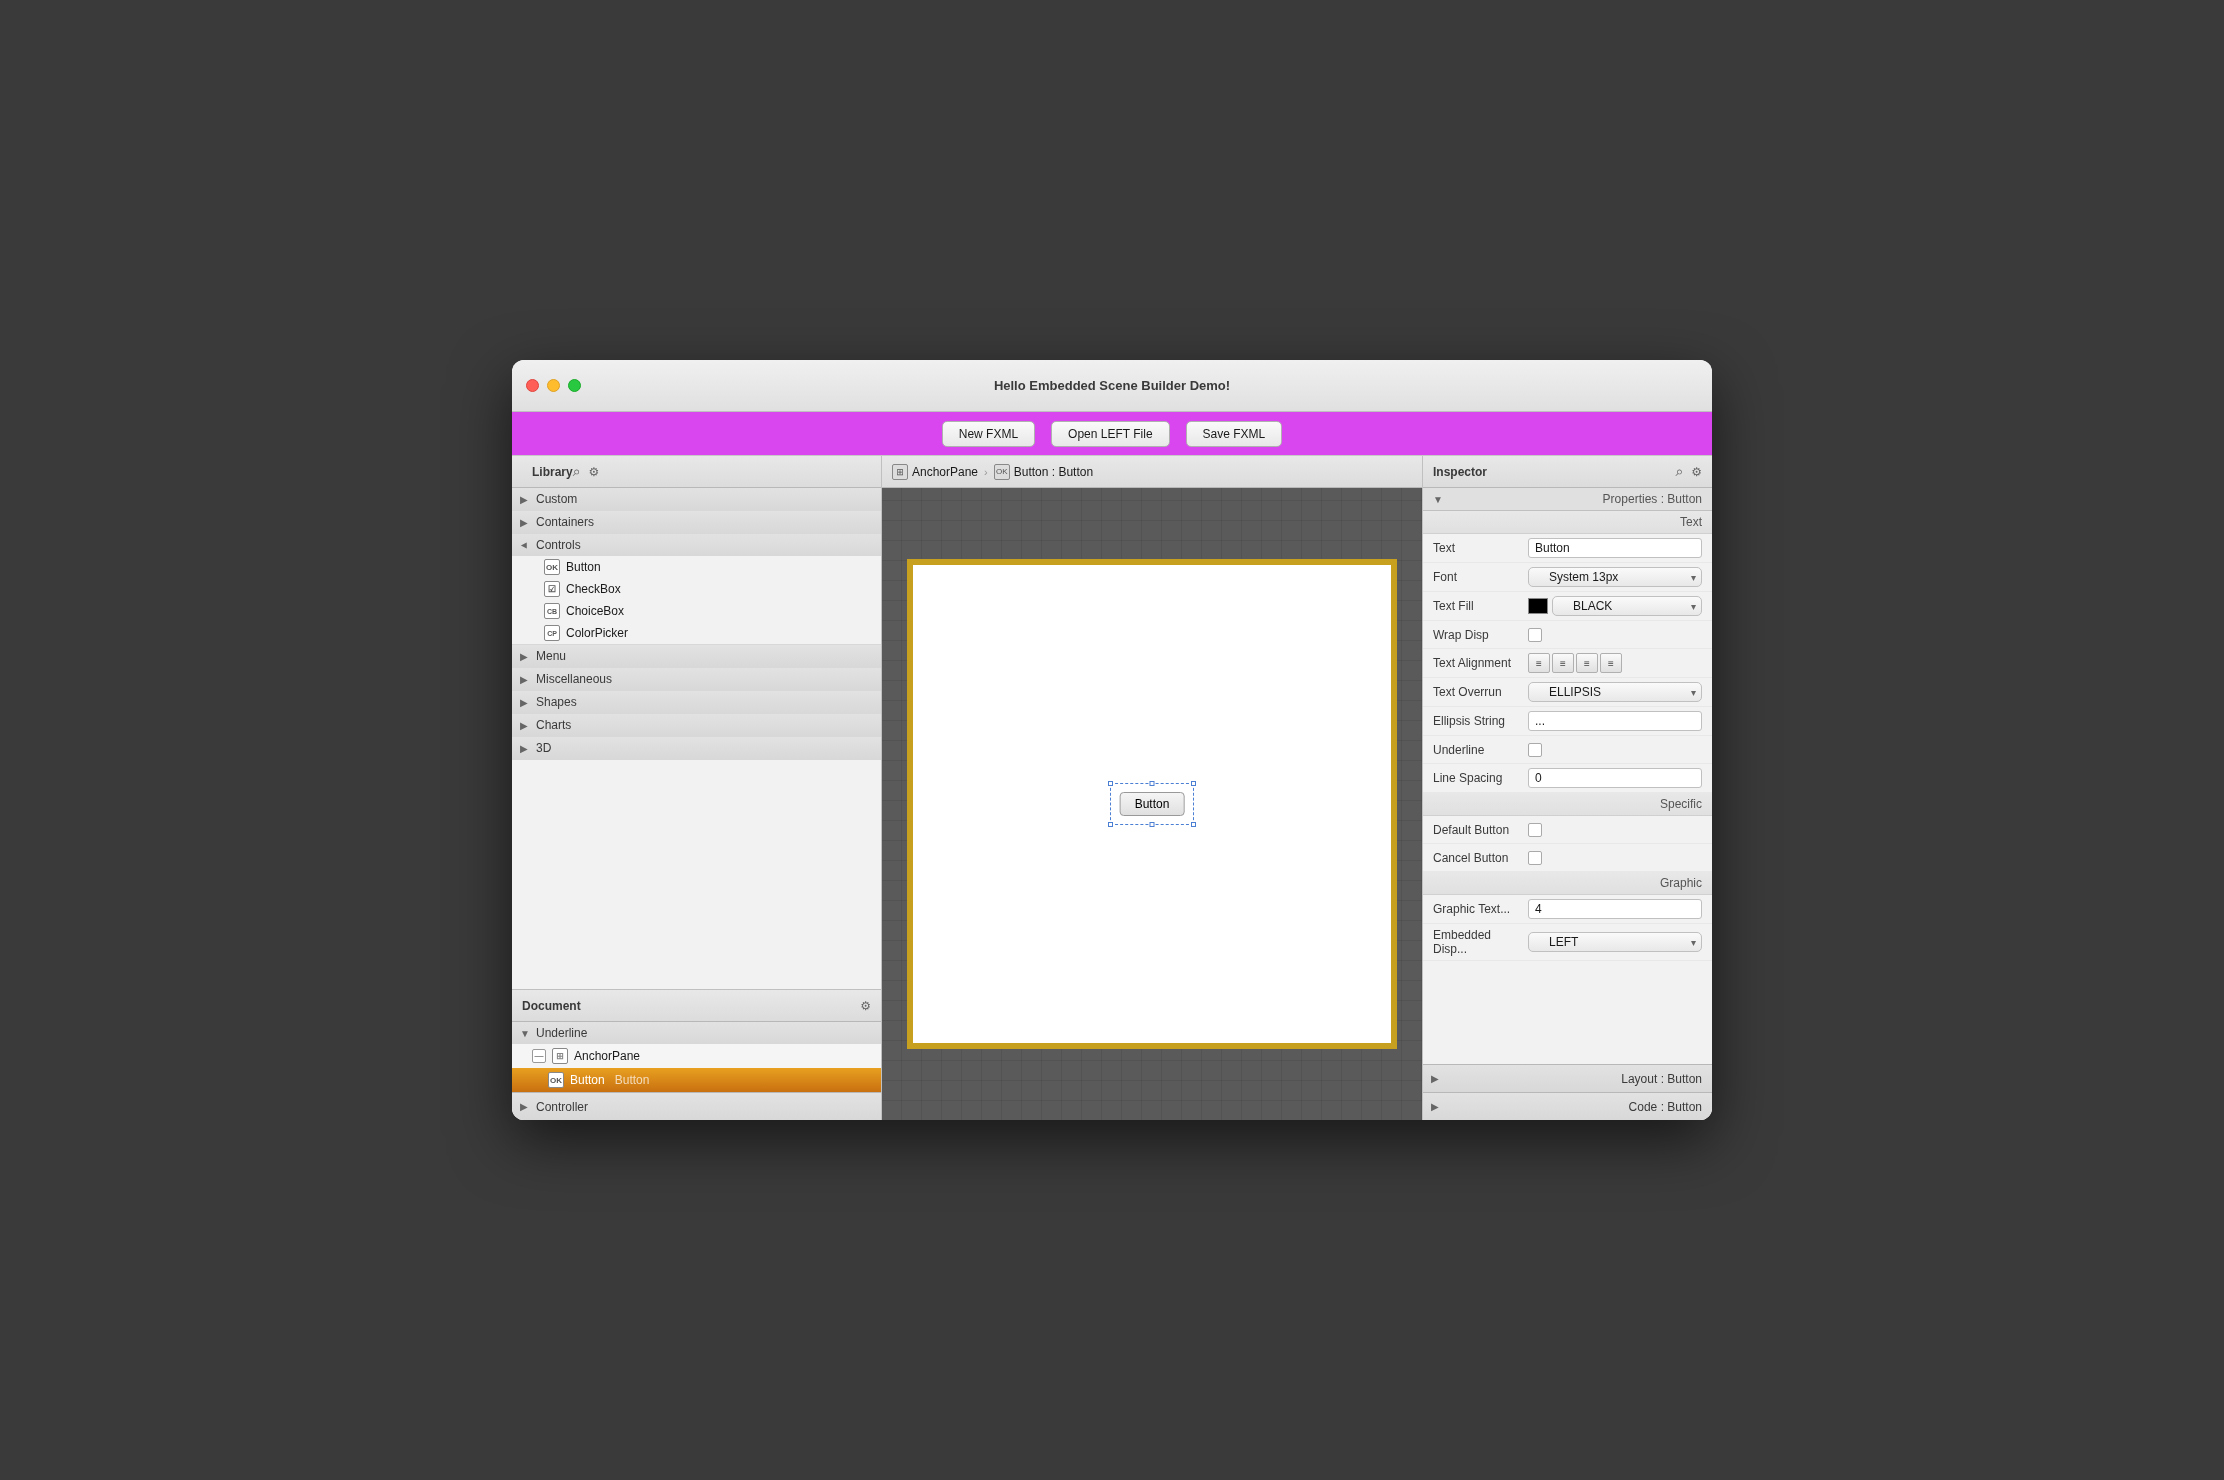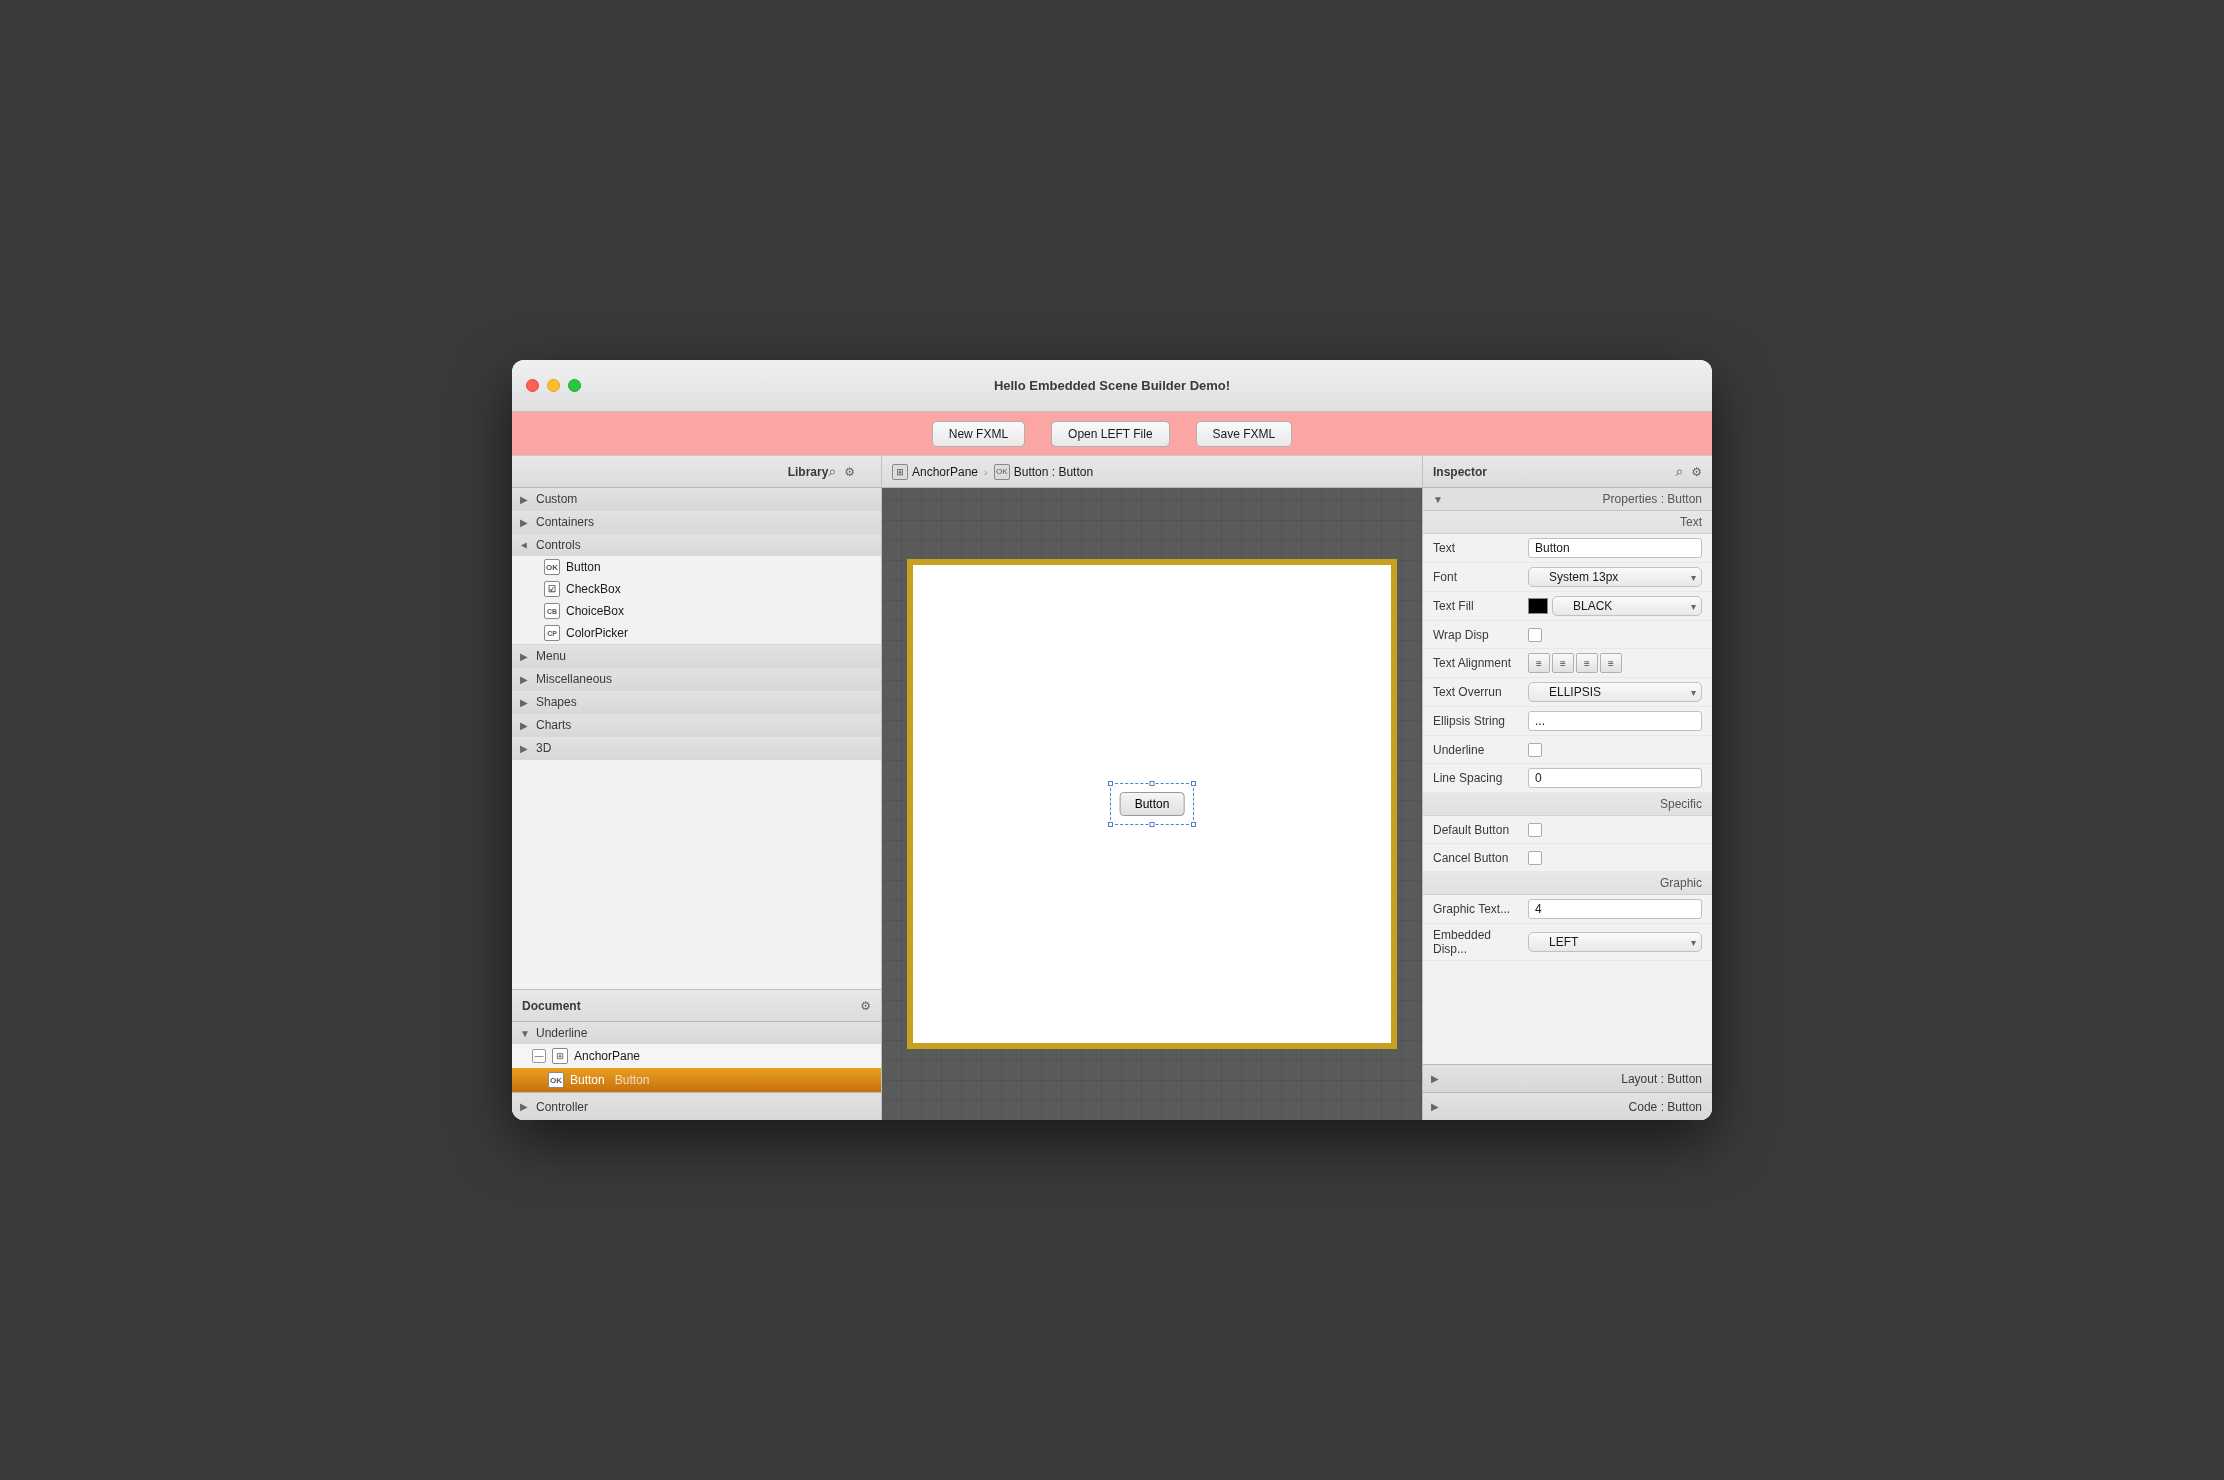--- a/index.html
+++ b/index.html
@@ -51,27 +51,27 @@
     .tl-red { background: #ff5f57; border: 1px solid #e0443e; }
     .tl-yellow { background: #ffbd2e; border: 1px solid #dfa123; }
     .tl-green { background: #28c940; border: 1px solid #1aab29; }
     .title-text {
       font-size: 13px;
       font-weight: 600;
       color: #3a3a3a;
     }
     
     .toolbar {
-      background: #fca5a5;
+      background: #d946ef;
       border-bottom: 1px solid #c8c8c8;
       height: 44px;
       display: flex;
       align-items: center;
       justify-content: center;
-      gap: 26px;
+      gap: 16px;
       flex-shrink: 0;
     }
     .toolbar-btn {
       background: linear-gradient(to bottom, #fafafa, #e8e8e8);
       border: 1px solid #b0b0b0;
       border-radius: 5px;
       padding: 5px 16px;
       font-size: 12px;
       cursor: pointer;
       color: #1a1a1a;
@@ -88,24 +88,24 @@
       background: #f2f2f2;
       border-right: 1px solid #c0c0c0;
       display: flex;
       flex-direction: column;
       overflow: hidden;
       flex-shrink: 0;
     }
     .panel-header {
       background: linear-gradient(to bottom, #e8e8e8, #dcdcdc);
       border-bottom: 1px solid #b8b8b8;
-      padding: 6px 26px;
-      display: flex;
-      align-items: center;
-      justify-content: flex-end;
+      padding: 6px 20px;
+      display: flex;
+      align-items: center;
+      justify-content: flex-start;
       min-height: 32px;
     }
     .panel-title {
       font-size: 12px;
       font-weight: 600;
       color: #3a3a3a;
     }
     .panel-actions {
       display: flex;
       gap: 8px;

